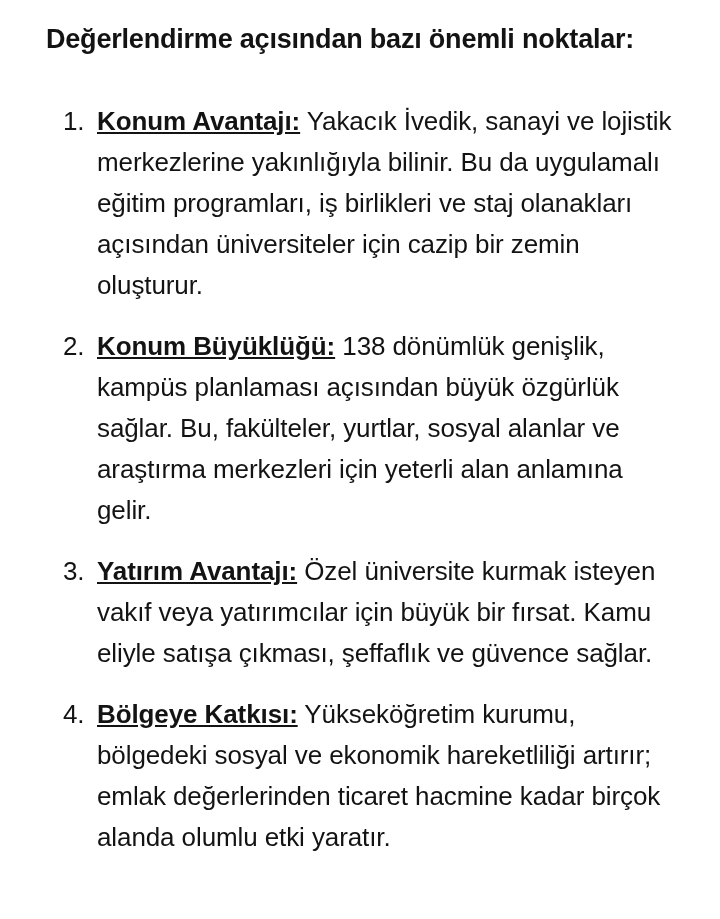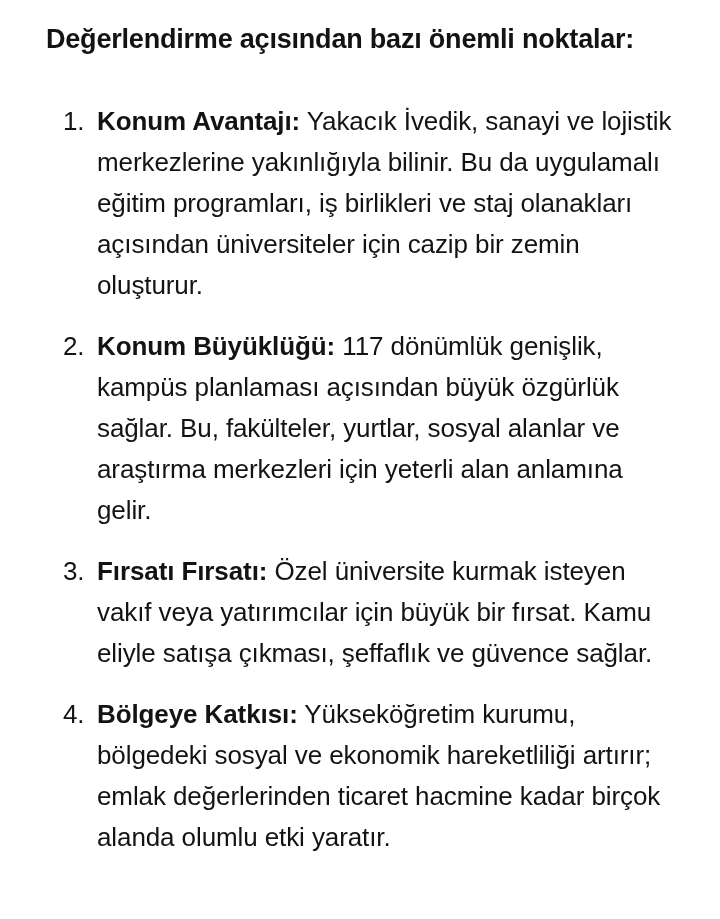--- a/index.html
+++ b/index.html
@@ -44,44 +44,45 @@
   .item-number {
     flex: none;
     width: 34px;
   }
   .item-text {
     flex: 1 1 auto;
     max-width: 578px;
   }
   .item-term {
     font-weight: 700;
+    text-decoration: underline;
   }
 </style>
 </head>
 <body>
 
 <div class="page">
 
   <h1 class="heading">Değerlendirme açısından bazı önemli noktalar:</h1>
 
   <ol class="numbered-list">
 
     <li>
       <span class="item-number">1.</span>
       <span class="item-text"><b class="item-term">Konum Avantajı:</b> <span>Yakacık İvedik, sanayi ve lojistik merkezlerine yakınlığıyla bilinir. Bu da uygulamalı eğitim programları, iş birlikleri ve staj olanakları açısından üniversiteler için cazip bir zemin oluşturur.</span></span>
     </li>
 
     <li>
       <span class="item-number">2.</span>
-      <span class="item-text"><b class="item-term">Konum Büyüklüğü:</b> <span>117 dönümlük genişlik, kampüs planlaması açısından büyük özgürlük sağlar. Bu, fakülteler, yurtlar, sosyal alanlar ve araştırma merkezleri için yeterli alan anlamına gelir.</span></span>
+      <span class="item-text"><b class="item-term">Konum Büyüklüğü:</b> <span>138 dönümlük genişlik, kampüs planlaması açısından büyük özgürlük sağlar. Bu, fakülteler, yurtlar, sosyal alanlar ve araştırma merkezleri için yeterli alan anlamına gelir.</span></span>
     </li>
 
     <li>
       <span class="item-number">3.</span>
-      <span class="item-text"><b class="item-term">Fırsatı Fırsatı:</b> <span>Özel üniversite kurmak isteyen vakıf veya yatırımcılar için büyük bir fırsat. Kamu eliyle satışa çıkması, şeffaflık ve güvence sağlar.</span></span>
+      <span class="item-text"><b class="item-term">Yatırım Avantajı:</b> <span>Özel üniversite kurmak isteyen vakıf veya yatırımcılar için büyük bir fırsat. Kamu eliyle satışa çıkması, şeffaflık ve güvence sağlar.</span></span>
     </li>
 
     <li>
       <span class="item-number">4.</span>
       <span class="item-text"><b class="item-term">Bölgeye Katkısı:</b> <span>Yükseköğretim kurumu, bölgedeki sosyal ve ekonomik hareketliliği artırır; emlak değerlerinden ticaret hacmine kadar birçok alanda olumlu etki yaratır.</span></span>
     </li>
 
   </ol>
 
 </div>

